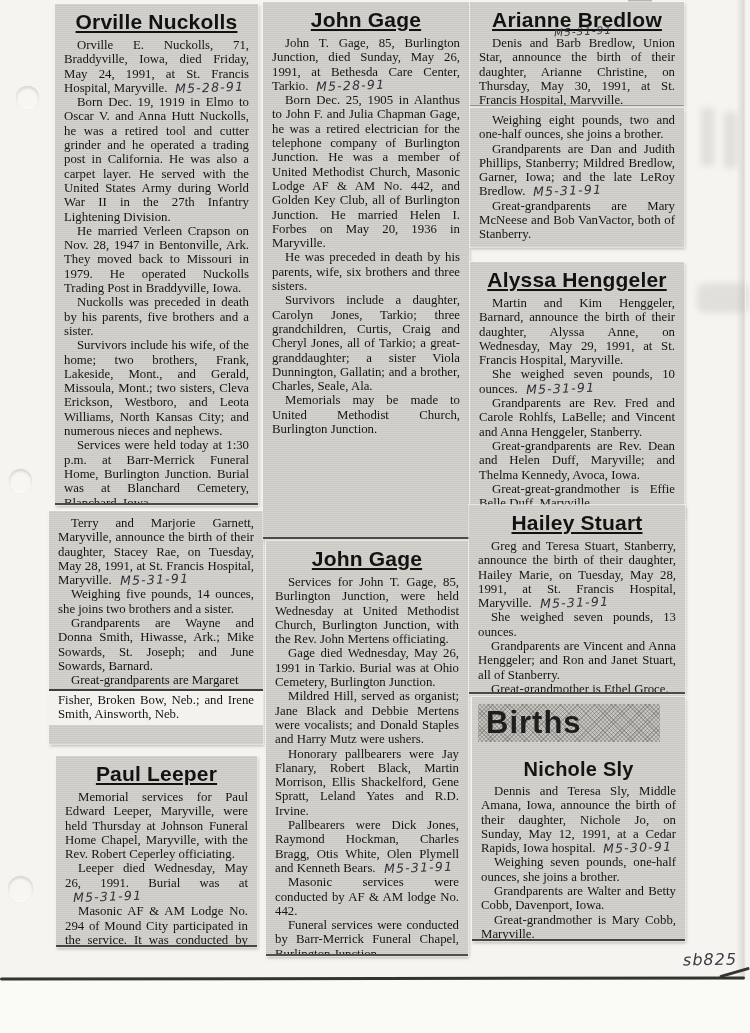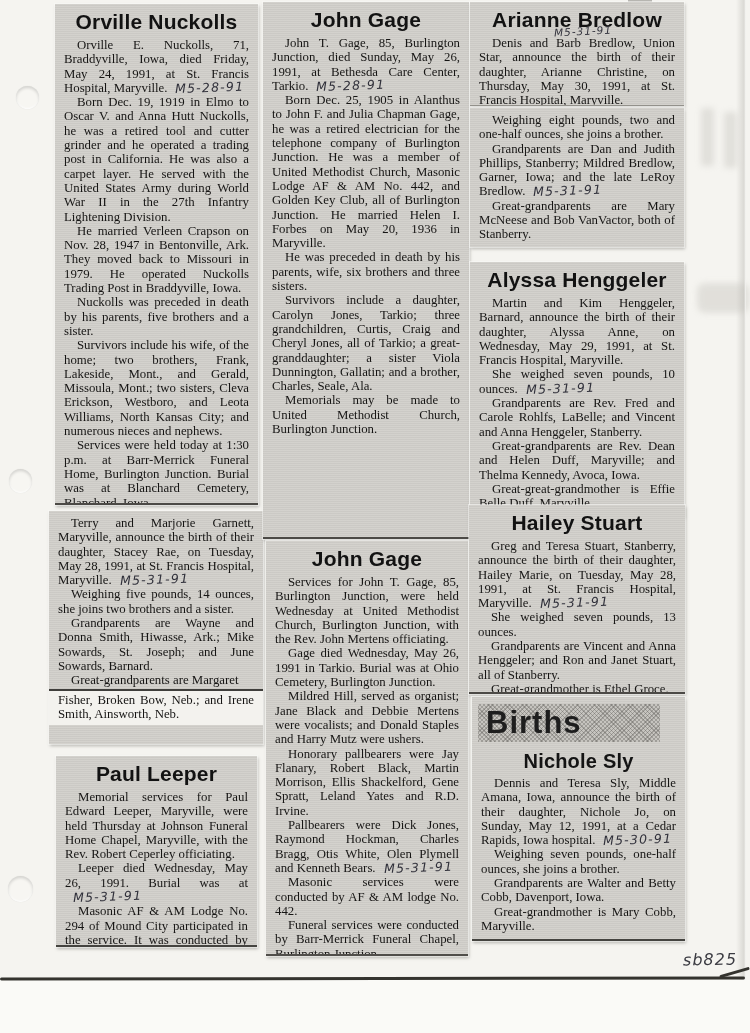--- a/index.html
+++ b/index.html
@@ -15,24 +15,24 @@
     background-image:repeating-linear-gradient(0deg, rgba(255,255,255,.04) 0 1px, rgba(0,0,0,.03) 1px 2px);
     color:#171614;
     padding:5px 9px 6px 9px;
     box-shadow:0 0 0 1px rgba(250,250,247,.55), 1px 2px 3px rgba(70,68,62,.35);
     overflow:hidden;
   }
   .clip h2{
     margin:1px 0 4px 0;
     font-family:"Liberation Sans", sans-serif;
     font-weight:700;font-size:21px;line-height:24px;
-    text-align:center;color:#121212;letter-spacing:.2px;
+    text-align:center;color:#121212;letter-spacing:.2px;text-decoration:underline;
   }
   .clip h3{
-    margin:8px 0 3px 0;
+    margin:16px 0 3px 0;
     font-family:"Liberation Sans", sans-serif;
     font-weight:700;font-size:20px;line-height:23px;
     text-align:center;color:#141414;letter-spacing:.2px;
   }
   .clip p{
     margin:0;text-indent:13px;text-align:justify;
     font-size:12.8px;line-height:14.3px;color:#161514;
   }
   .hw{
     display:inline-block;text-indent:0;

